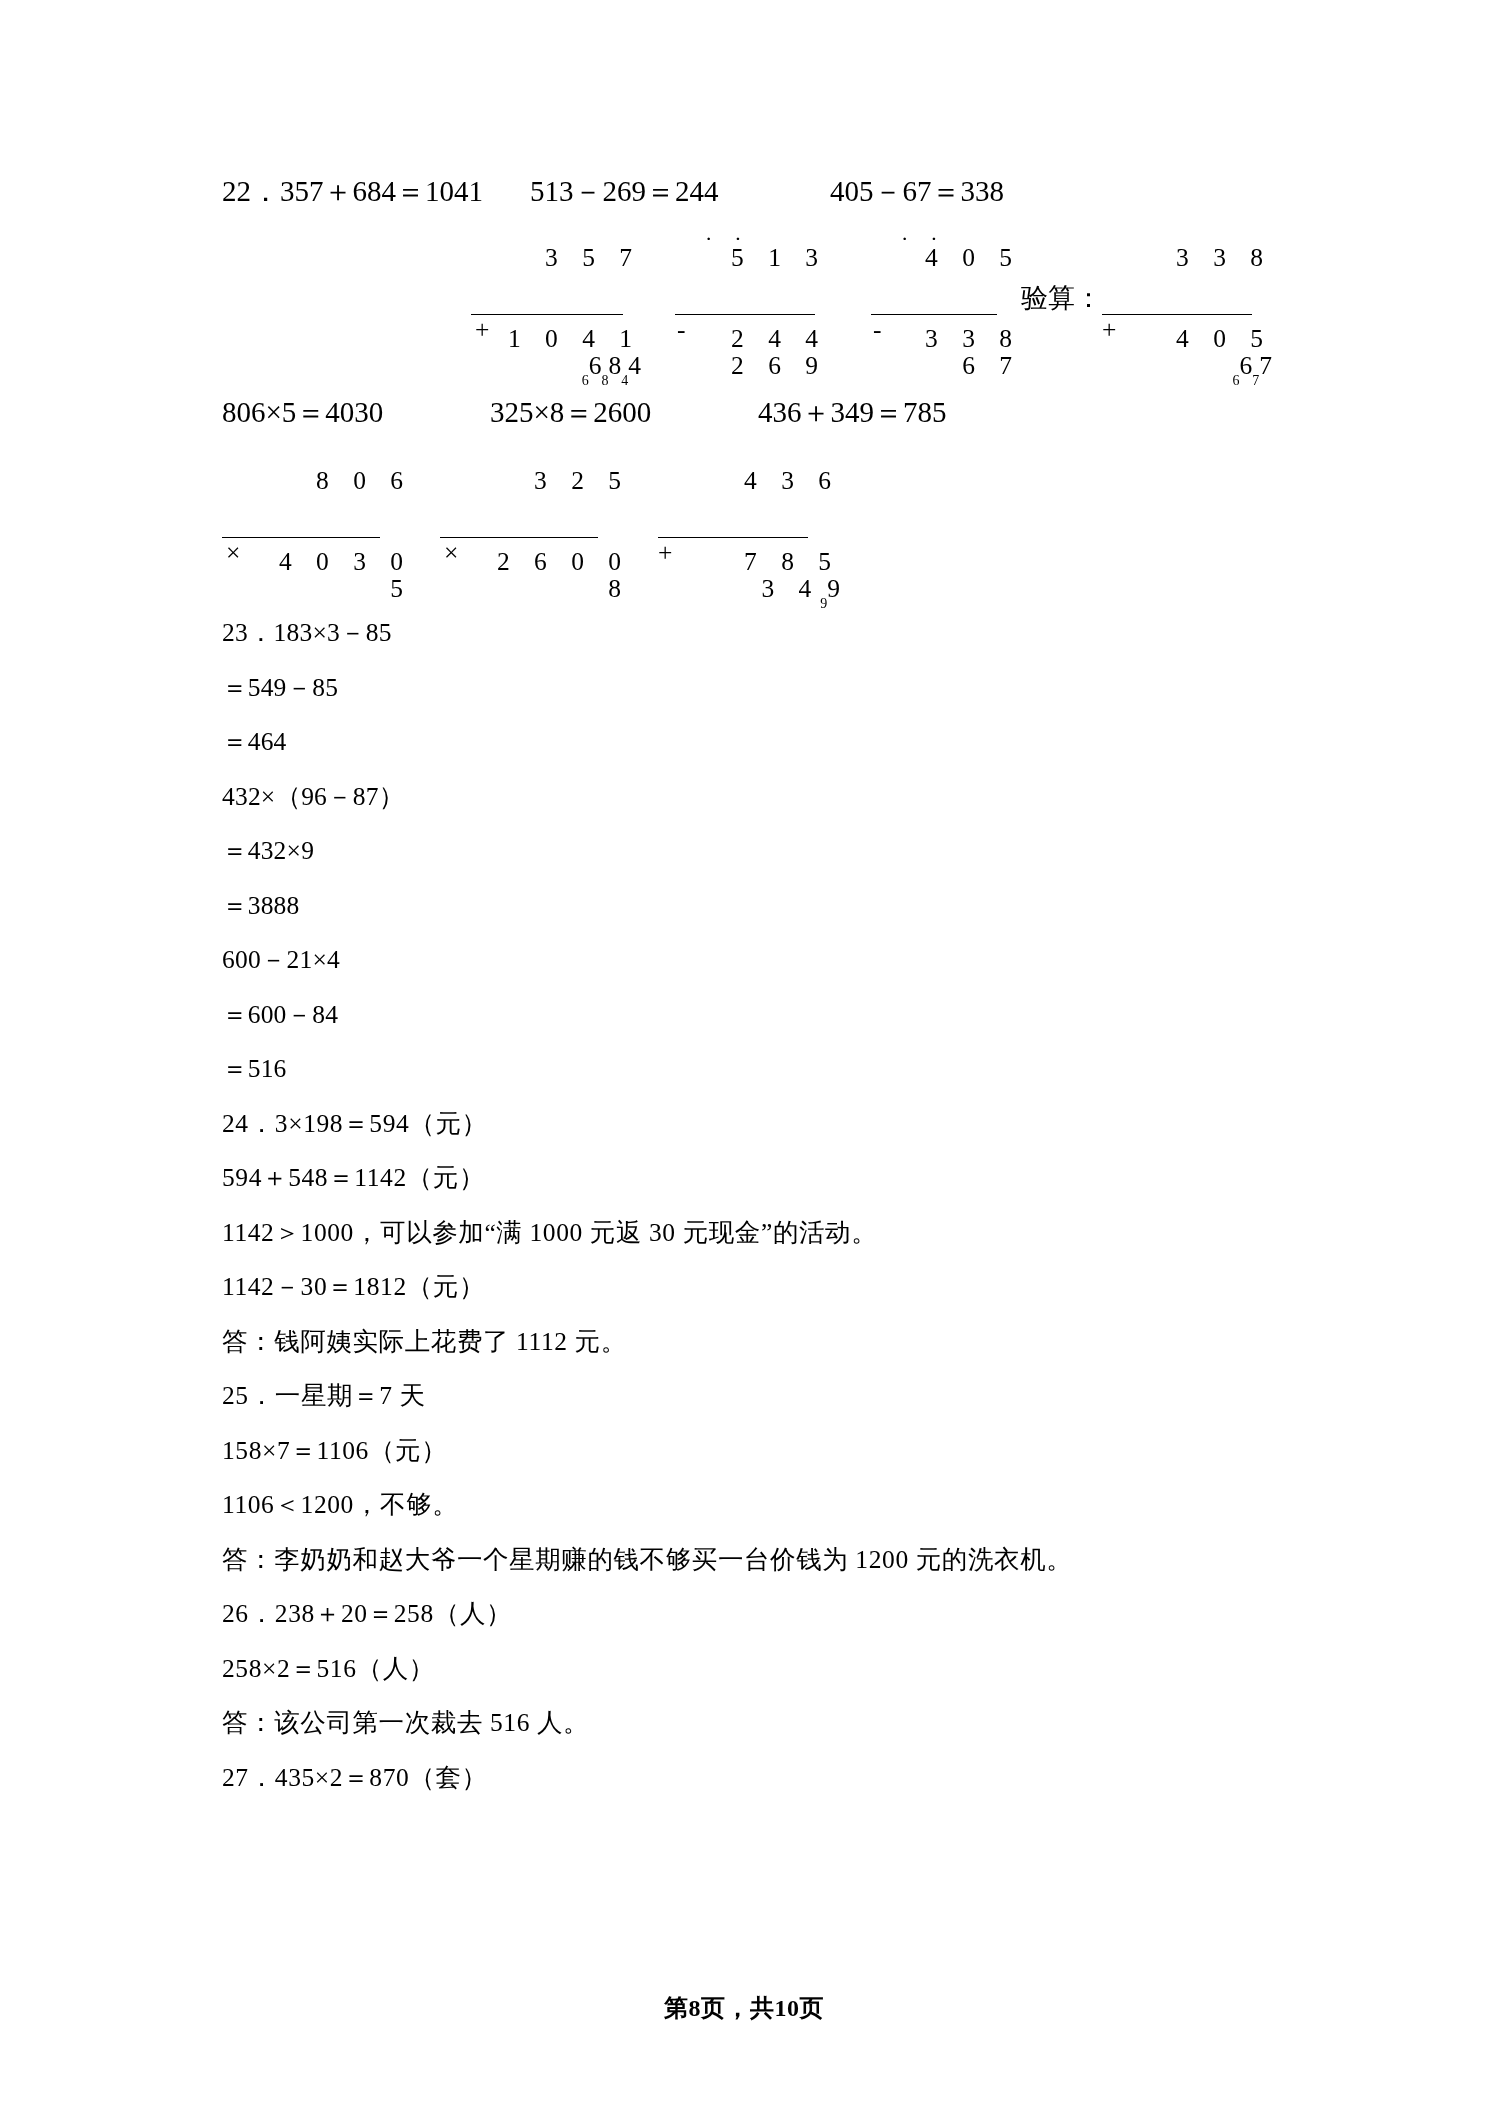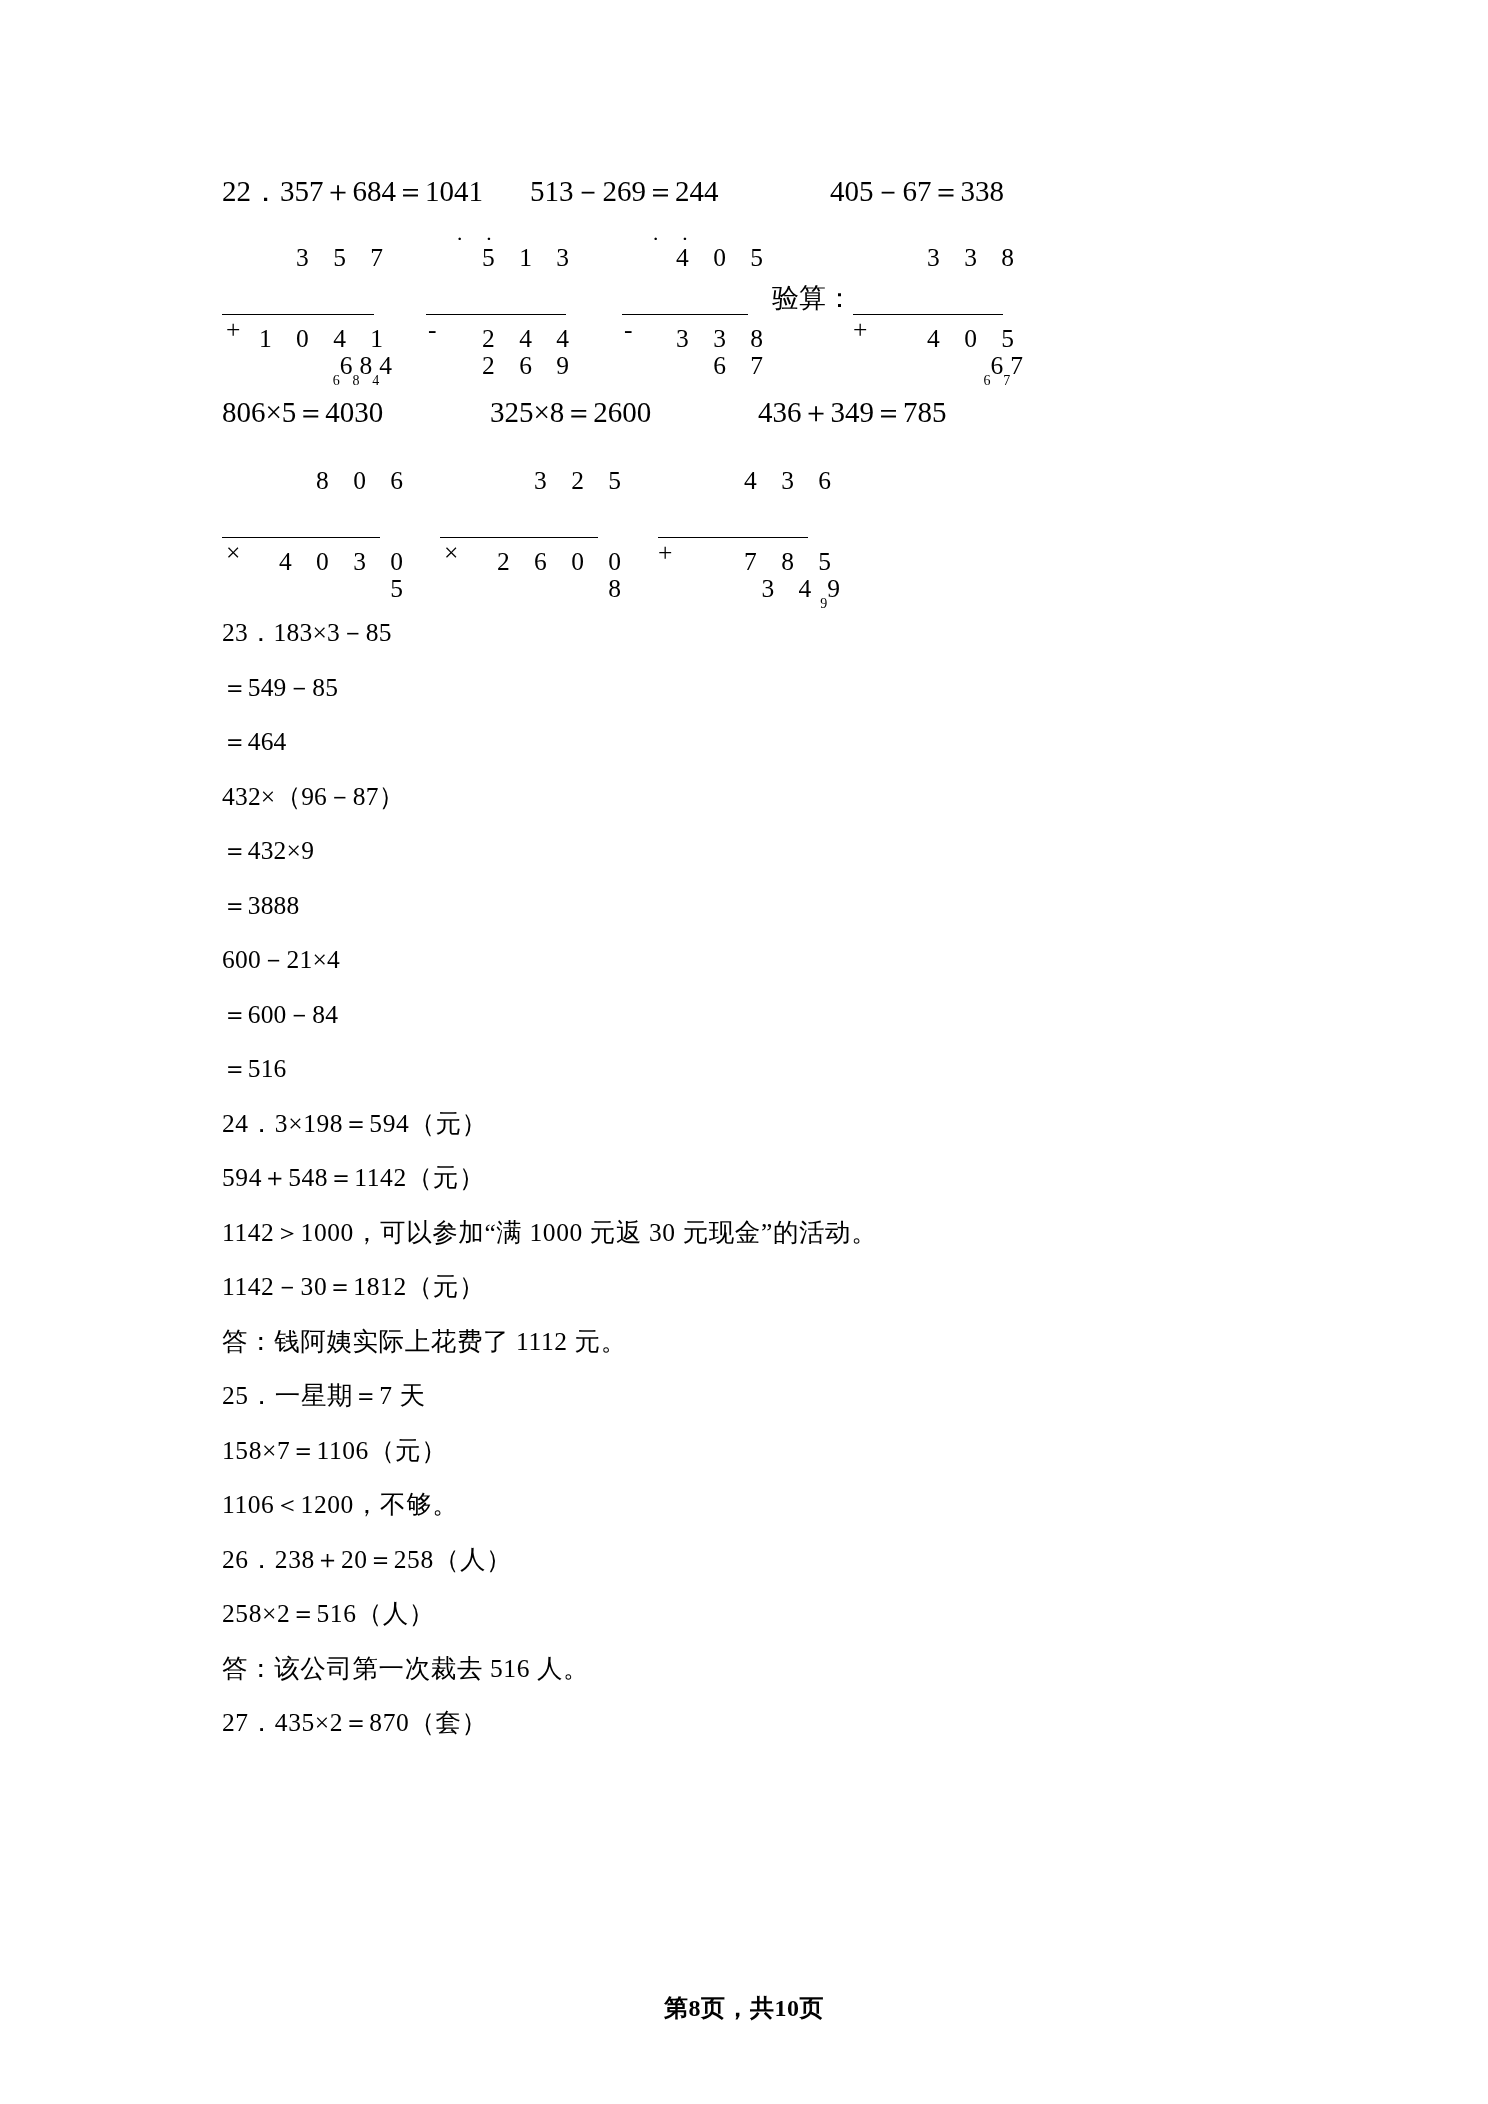--- a/index.html
+++ b/index.html
@@ -112,21 +112,21 @@
 
 <div class="page">
   <div class="content">
 
     <div class="eqrow" style="margin-bottom:4px;">
       <span class="cell0">22．357＋684＝1041</span>
       <span class="cell1">513－269＝244</span>
       <span class="cell2">405－67＝338</span>
     </div>
 
-    <div class="vgroup" style="margin-top:28px;">
+    <div class="vgroup" style="margin-top:28px;justify-content:flex-end;">
 
       <div class="vblock" style="width:196px;">
         <div class="vrow" style="padding-right:26px;"><span class="dg">3 5 7</span></div>
         <div class="vrow" style="padding-right:26px;">
           <span style="position:absolute;left:4px;">+</span>
           <span class="sub">6</span><span style="letter-spacing:0;">6</span><span class="sub">8</span><span style="letter-spacing:0;">8</span><span class="sub">4</span><span style="letter-spacing:0;">4</span>
         </div>
         <div class="vrule" style="width:152px;"></div>
         <div class="vrow" style="padding-right:26px;padding-top:6px;"><span class="dg">1 0 4 1</span></div>
       </div>
@@ -222,20 +222,21 @@
       <p class="line cn">594＋548＝1142（元）</p>
       <p class="line cn">1142＞1000，可以参加“满 1000 元返 30 元现金”的活动。</p>
       <p class="line cn">1142－30＝1812（元）</p>
       <p class="line cn">答：钱阿姨实际上花费了 1112 元。</p>
     </div>
 
     <div>
       <p class="line cn">25．一星期＝7 天</p>
       <p class="line cn">158×7＝1106（元）</p>
       <p class="line cn">1106＜1200，不够。</p>
+      <p class="line cn">答：李奶奶和赵大爷一个星期赚的钱不够买一台价钱为 1200 元的洗衣机。</p>
     </div>
 
     <div>
       <p class="line cn">26．238＋20＝258（人）</p>
       <p class="line cn">258×2＝516（人）</p>
       <p class="line cn">答：该公司第一次裁去 516 人。</p>
     </div>
 
     <div>
       <p class="line cn">27．435×2＝870（套）</p>

